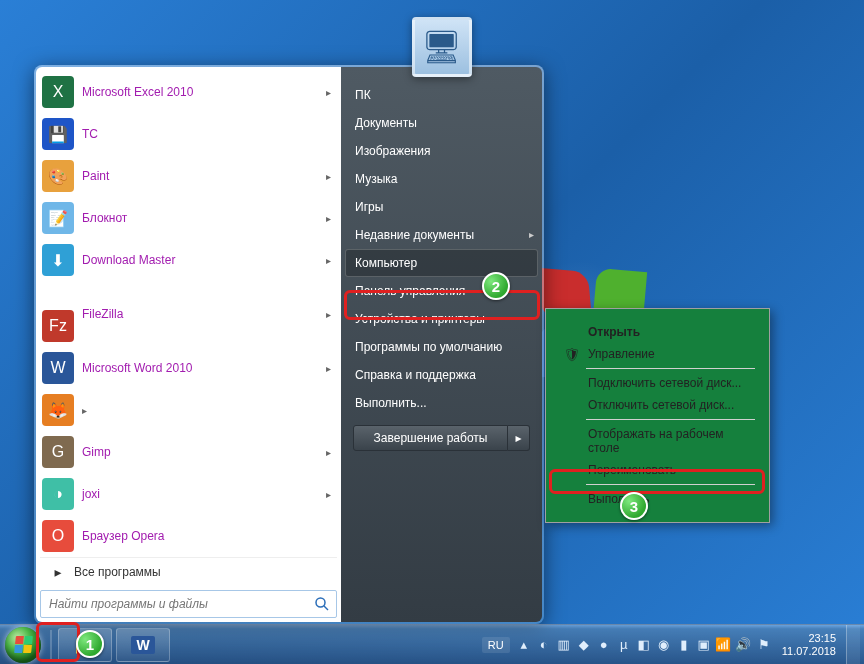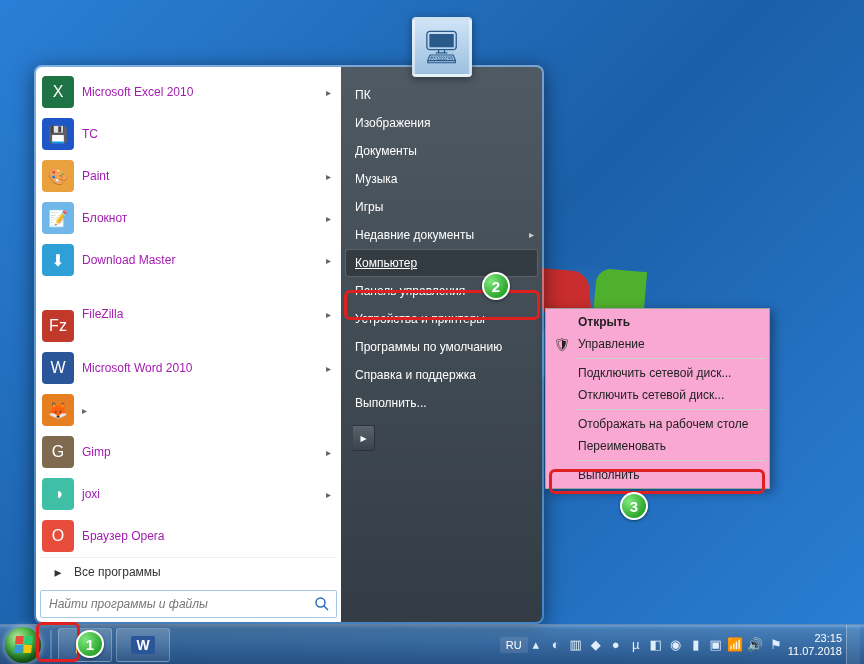--- a/index.html
+++ b/index.html
@@ -71,21 +71,21 @@
     width:28px; height:26px; display:flex; align-items:center; justify-content:center;
     color:#2a6db8;
   }
 
   .right-item {
     padding:7px 14px; color:#fff; cursor:default; position:relative;
   }
   .right-item.highlighted {
     background: rgba(0,0,0,.25); border-radius:3px;
     box-shadow: inset 0 0 0 1px rgba(255,255,255,.2);
-    margin:0 4px; padding:7px 10px;text-decoration:underline;
+    margin:0 4px; padding:7px 10px;
   }
   .right-item .sub-arrow { position:absolute; right:8px; top:8px; color:#ccc; font-size:10px; }
   .shutdown-bar {
     margin:8px 12px 12px; display:flex; align-items:stretch; height:26px;
   }
   .shutdown-btn {
     flex:1; background: linear-gradient(180deg, #5a636b, #3a434b);
     border:1px solid #2a3138; border-radius:3px 0 0 3px;
     color:#fff; display:flex; align-items:center; justify-content:center;
     font-size:12px; cursor:default;
@@ -114,21 +114,21 @@
     justify-content:center; font-size:15px; z-index:50;
   }
   .red-box {
     position:absolute; border:3px solid #e02020; border-radius:6px;
     pointer-events:none; z-index:40;
   }
 
   
   .context-menu {
     position:absolute; left:545px; top:308px; width:225px;
-    background:#f9a8d4; border:1px solid #a0a0a0; padding:2px;
+    background:#15803d; border:1px solid #a0a0a0; padding:12px;
     box-shadow:3px 3px 10px rgba(0,0,0,.4); z-index:30;
   }
   .ctx-item {
     padding:4px 8px 4px 30px; position:relative; cursor:default;
     color:#222;
   }
   .ctx-item.bold { font-weight:bold; }
   .ctx-icon { position:absolute; left:6px; top:3px; width:16px; height:16px;
     font-size:13px; display:flex; align-items:center; justify-content:center; }
   .ctx-sep { height:1px; background:#d0d0d0; margin:3px 2px 3px 28px; }
@@ -157,21 +157,21 @@
   .orb .flag span:nth-child(4){background:#f1c40f;border-radius:0 0 1px 0;}
   .task-sep { width:2px; height:30px; background:rgba(255,255,255,.2); margin:0 4px;}
   .task-btn {
     width:54px; height:34px; margin:0 2px; border-radius:3px;
     background: linear-gradient(180deg, rgba(255,255,255,.2), rgba(255,255,255,.05));
     border:1px solid rgba(255,255,255,.25);
     display:flex; align-items:center; justify-content:center;
     font-size:18px; color:#fff;
   }
   .tray {
-    margin-left:auto; display:flex; align-items:center; 
+    margin-left:auto; display:flex; align-items:center; gap:6px;
     padding-right:4px; color:#fff;
   }
   .tray-lang {
     background: rgba(255,255,255,.1); padding:2px 6px; border-radius:2px;
     font-size:11px;
   }
   .tray-icons { display:flex; gap:4px; font-size:13px; color:#e0eefc; }
   .tray-icons span { width:16px; text-align:center; }
   .clock { text-align:right; font-size:11px; line-height:13px; padding:0 4px; }
   .show-desktop { width:14px; height:40px; border-left:1px solid rgba(255,255,255,.3);
@@ -255,33 +255,34 @@
             <circle cx="6.5" cy="6.5" r="4.5" fill="none" stroke="#2a6db8" stroke-width="1.5"></circle>
             <line x1="10" y1="10" x2="14" y2="14" stroke="#2a6db8" stroke-width="1.5"></line>
           </svg>
       </div>
     </div>
   </div>
   <div class="start-right">
     <div class="user-pic">🖥</div>
     <div id="right-list">
         <div class="right-item">ПК</div>
+        <div class="right-item">Документы</div>
         <div class="right-item">Изображения</div>
-        <div class="right-item">Документы</div>
         <div class="right-item">Музыка</div>
         <div class="right-item">Игры</div>
         <div class="right-item">Недавние документы<span class="sub-arrow">▸</span></div>
         <div class="right-item highlighted">Компьютер</div>
         <div class="right-item">Панель управления</div>
         <div class="right-item">Устройства и принтеры</div>
         <div class="right-item">Программы по умолчанию</div>
         <div class="right-item">Справка и поддержка</div>
         <div class="right-item">Выполнить...</div>
       </div>
     <div class="shutdown-bar">
+      <div class="shutdown-btn">Завершение работы</div>
       <div class="shutdown-arrow">▸</div>
     </div>
   </div>
 </div>
 
 <div class="context-menu" id="context-menu">
     <div class="ctx-item bold">Открыть</div>
     <div class="ctx-item">Управление<span class="ctx-icon">🛡</span></div>
     <div class="ctx-sep"></div>
     <div class="ctx-item">Подключить сетевой диск...</div>

